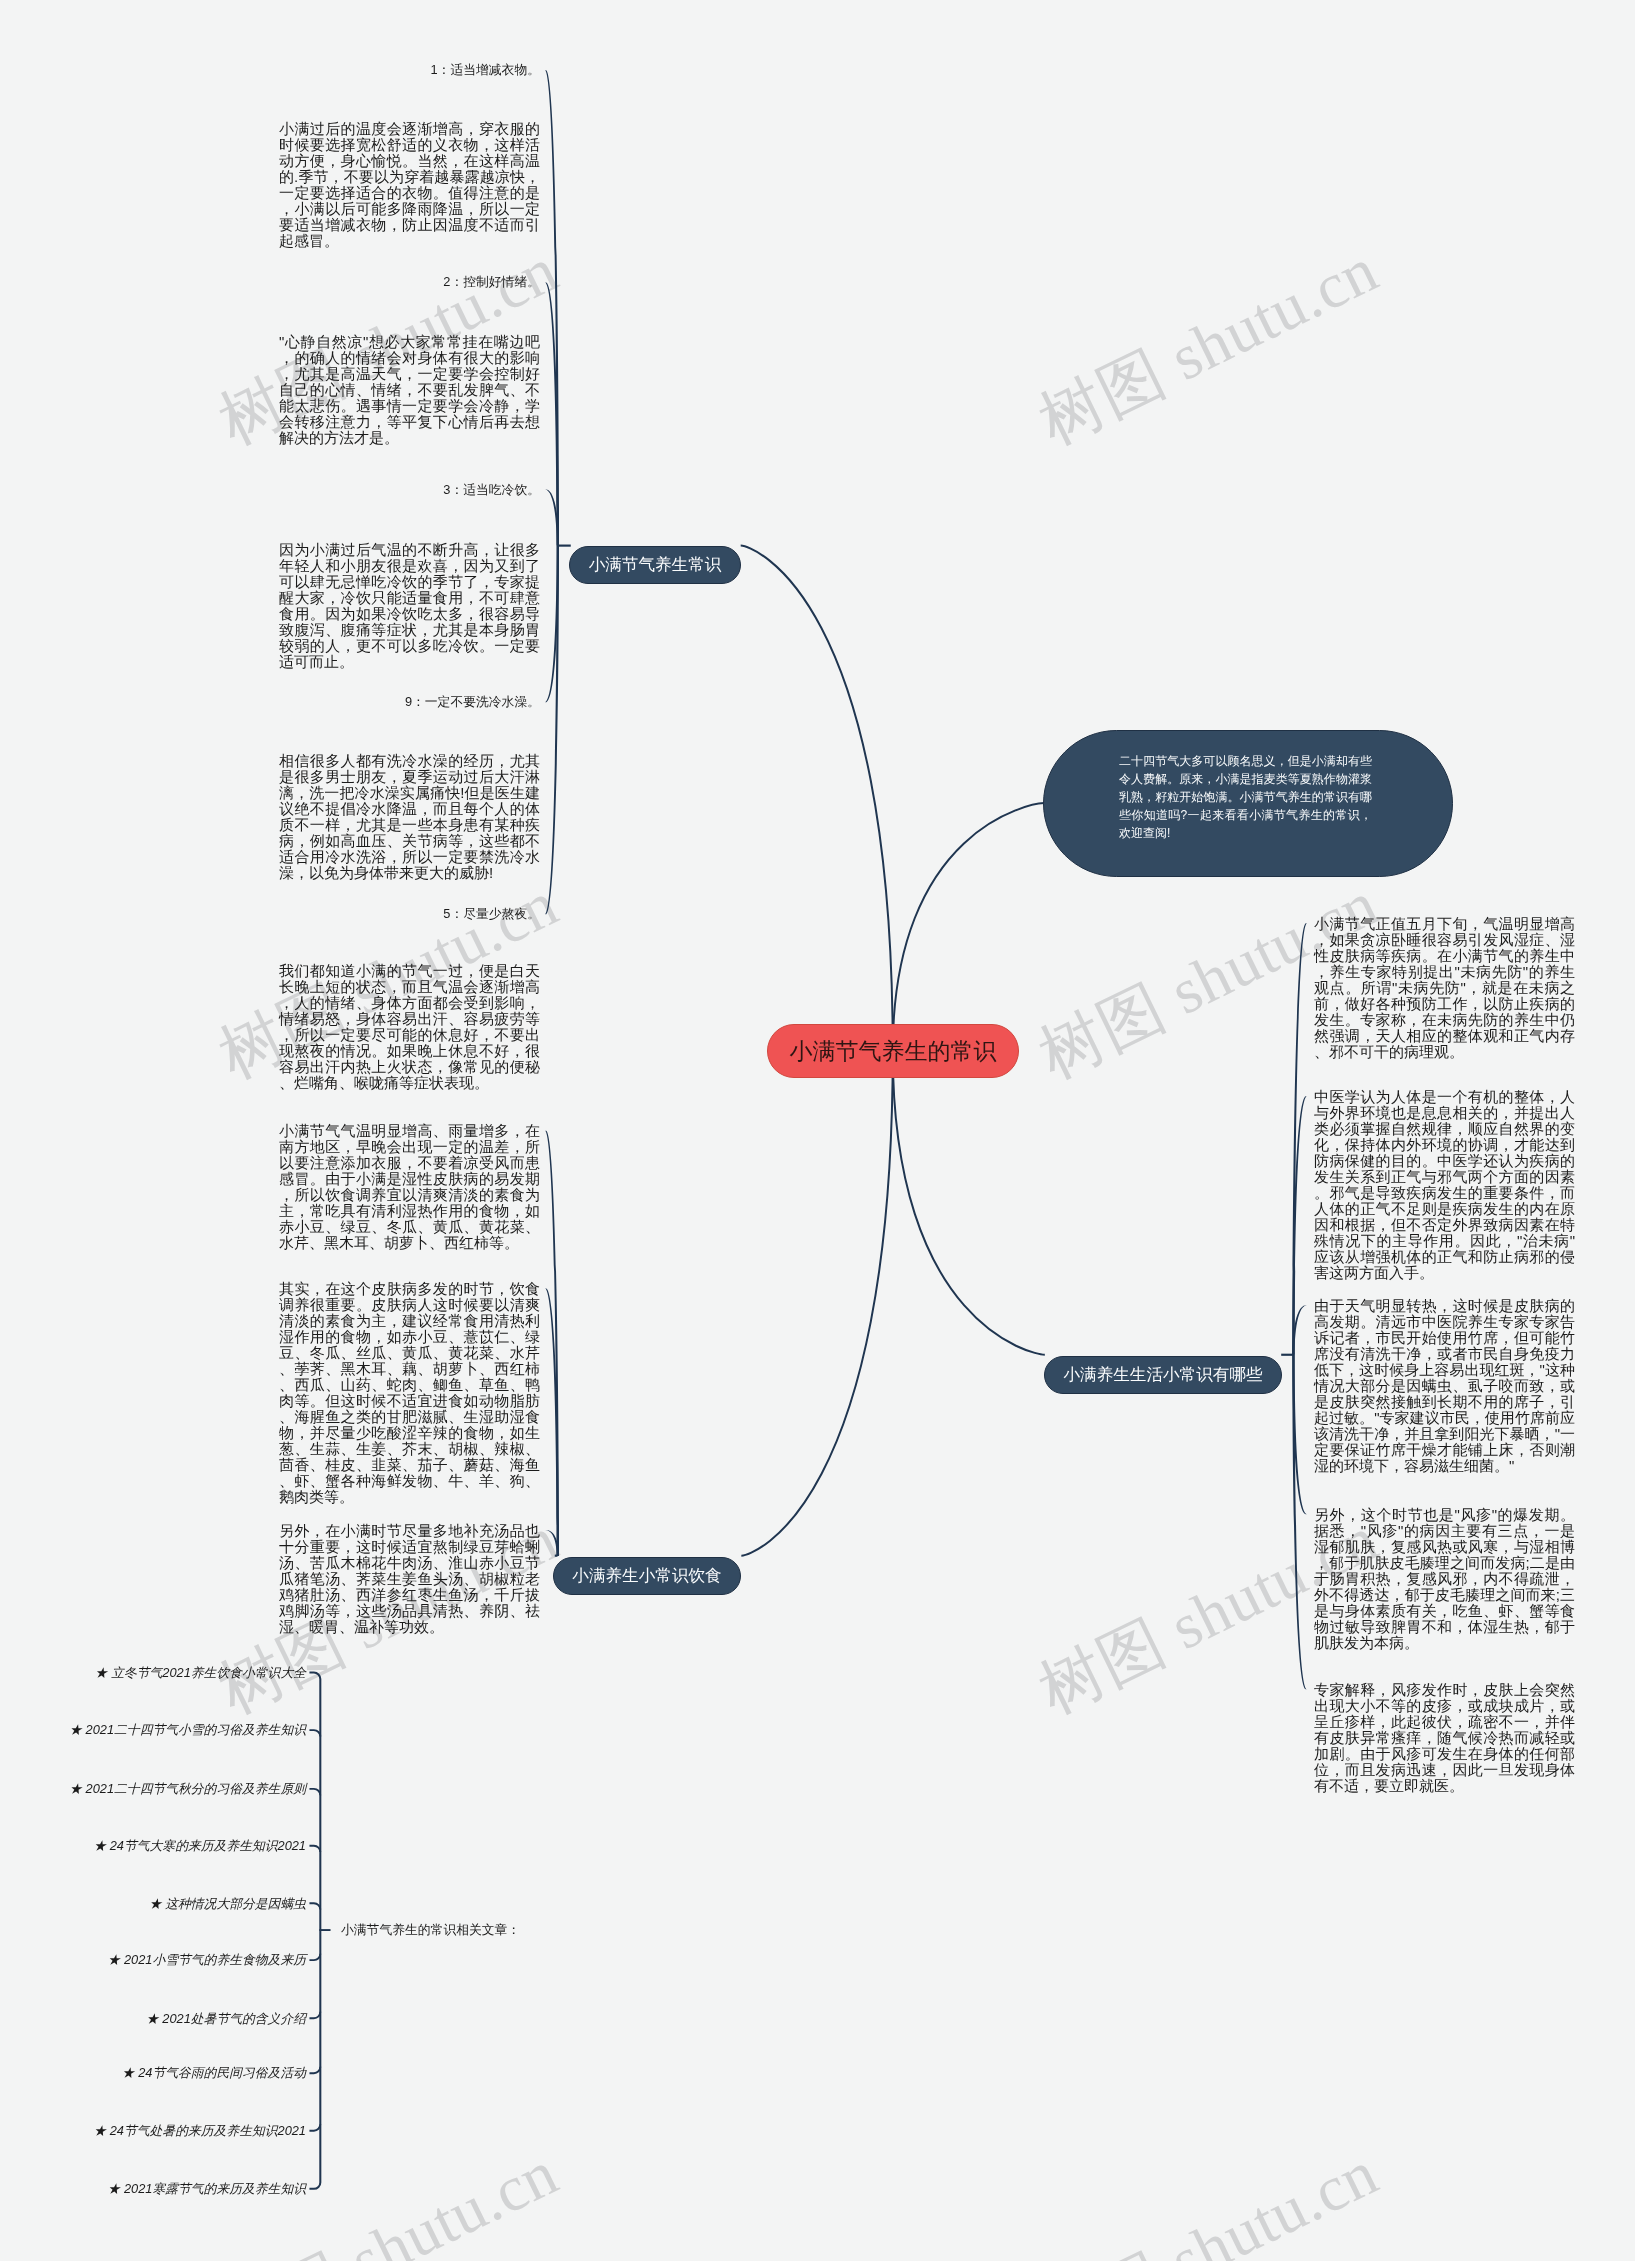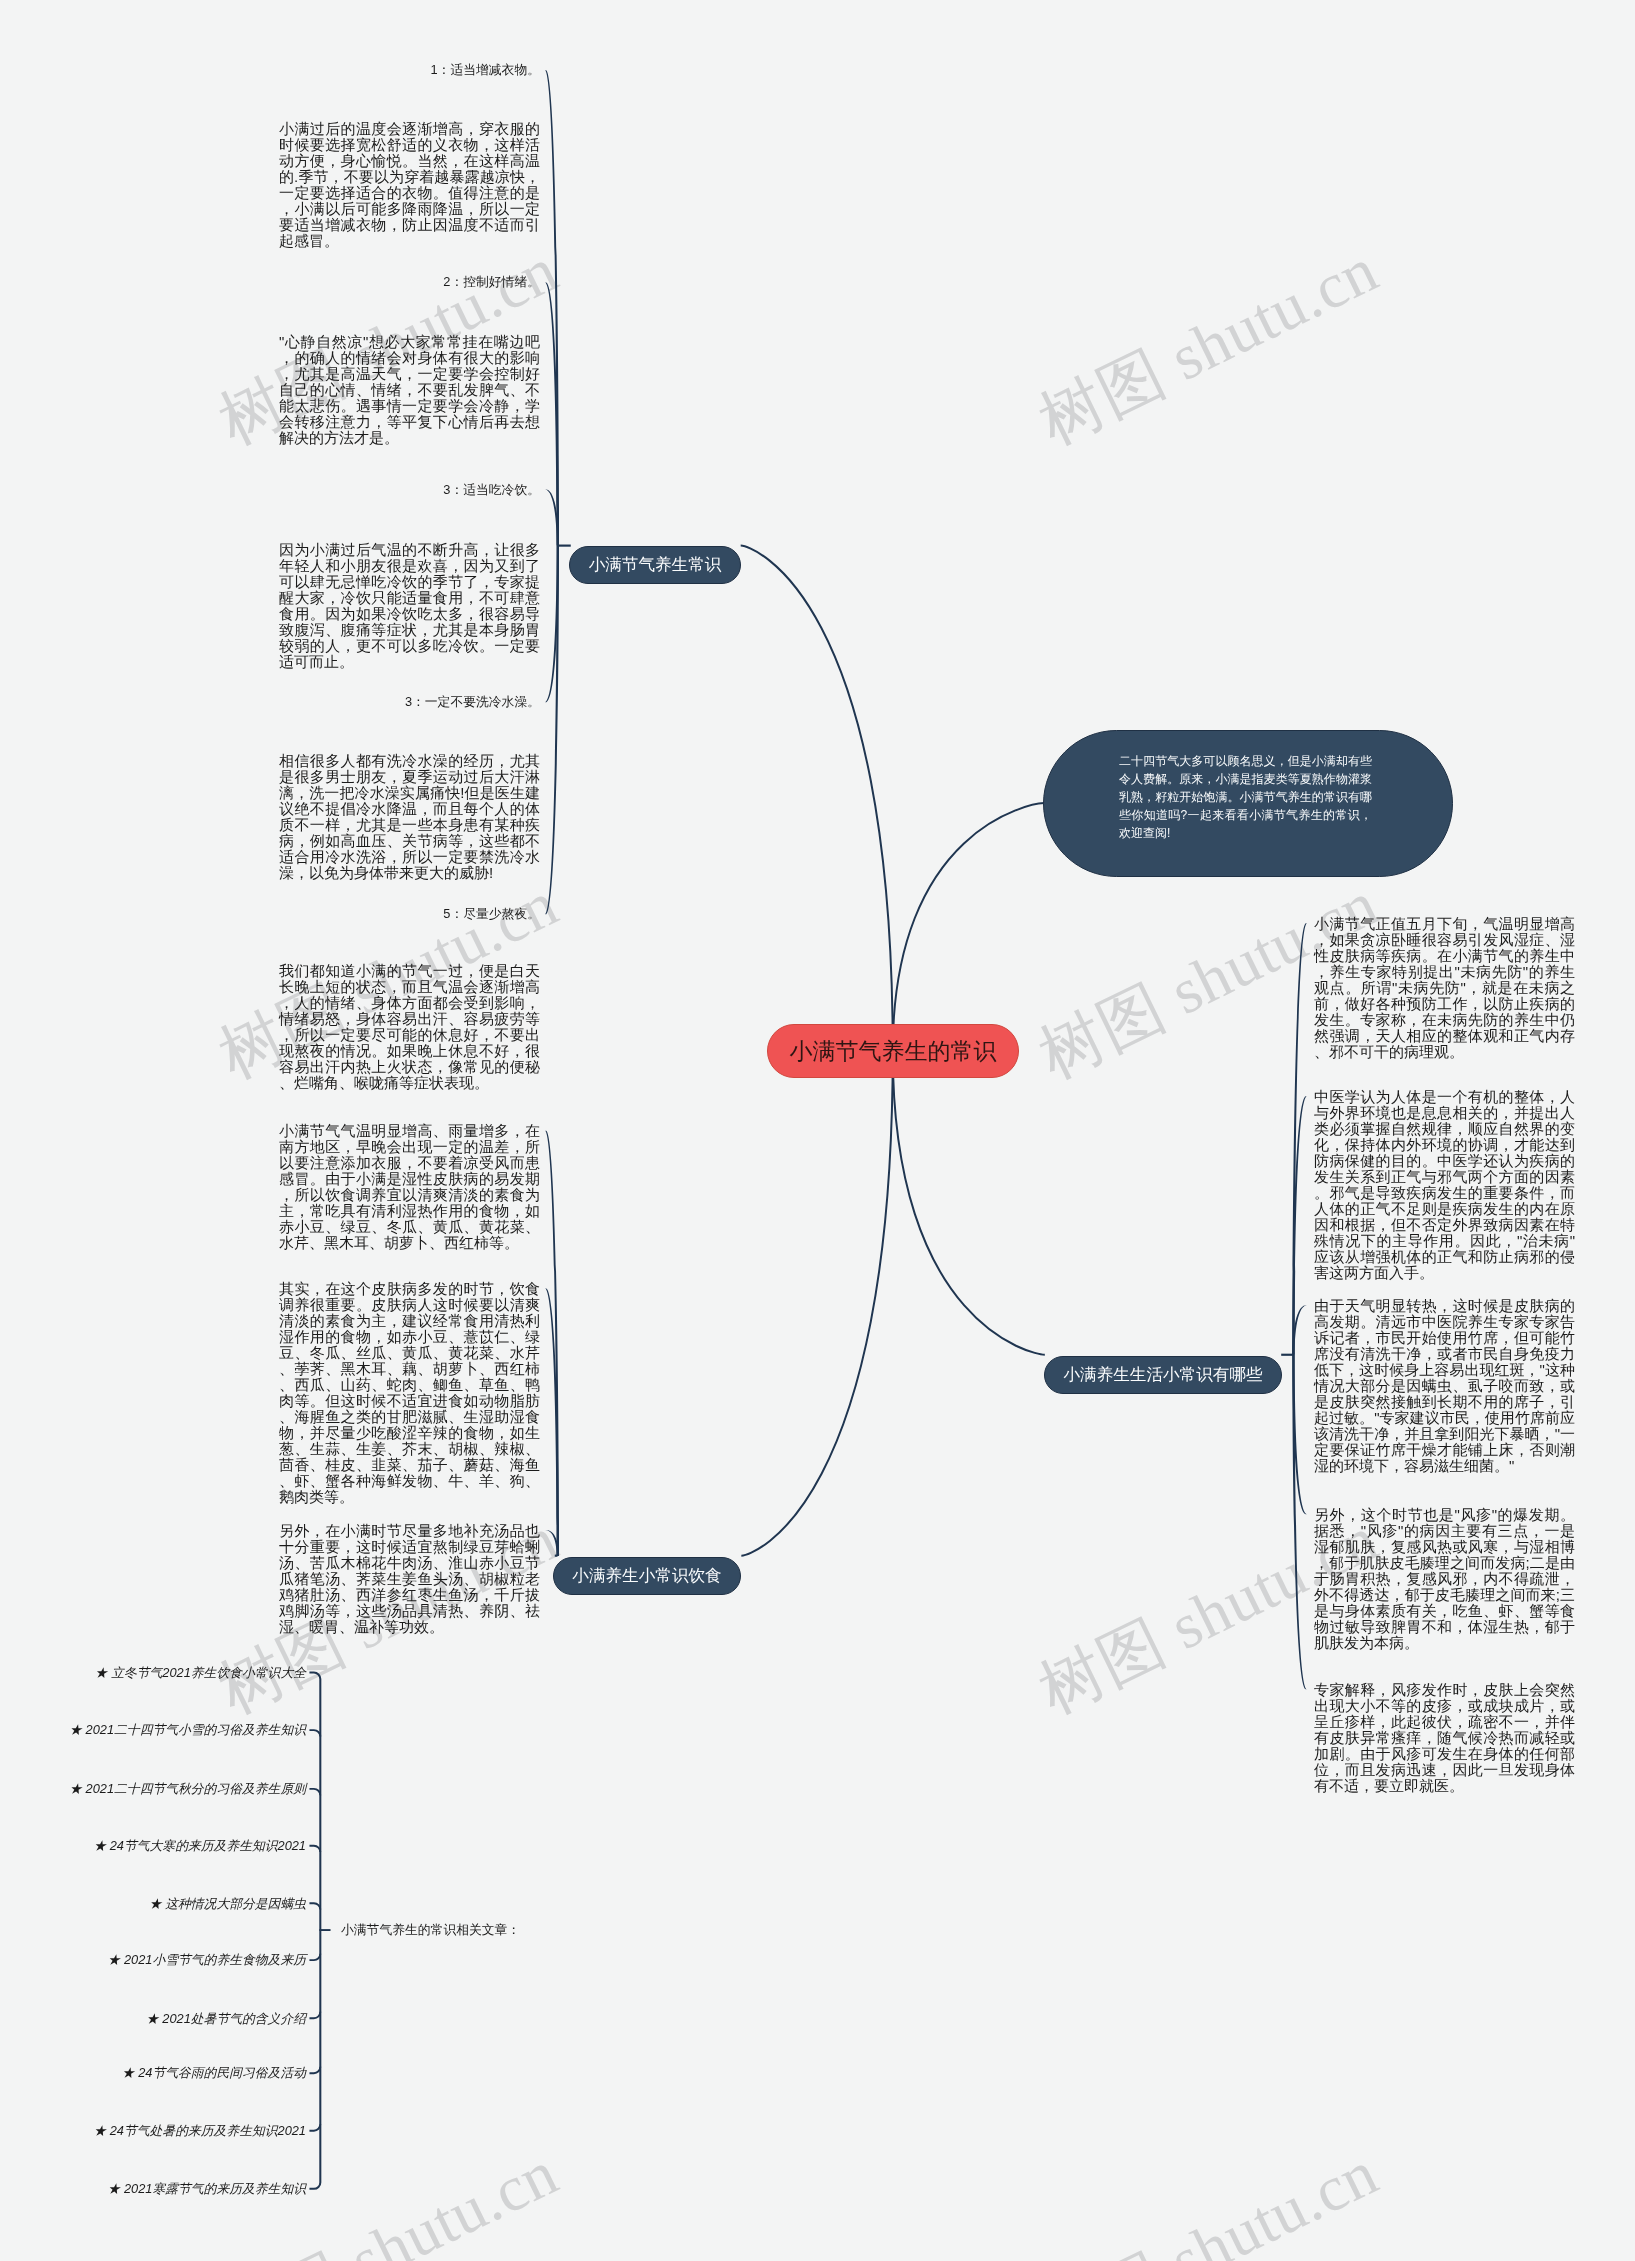--- a/index.html
+++ b/index.html
@@ -76,21 +76,21 @@
       <path d="M484,3335H491A10,10 0 0 0 501,3325V3325" stroke="#1f3550" stroke-width="3" fill="none" stroke-linecap="butt"></path>
       <path d="M499.5,3021H517" stroke="#1f3550" stroke-width="3" fill="none"></path>
     </svg>
   <div id="content">
     <div class="hd" style="left:279px;top:62px;width:261px">1：适当增减衣物。</div>
     <div class="tb" style="left:279px;top:121px;width:261px">小满过后的温度会逐渐增高，穿衣服的时候要选择宽松舒适的义衣物，这样活动方便，身心愉悦。当然，在这样高温的.季节，不要以为穿着越暴露越凉快，一定要选择适合的衣物。值得注意的是，小满以后可能多降雨降温，所以一定要适当增减衣物，防止因温度不适而引起感冒。</div>
     <div class="hd" style="left:279px;top:274px;width:261px">2：控制好情绪。</div>
     <div class="tb" style="left:279px;top:334px;width:261px">"心静自然凉"想必大家常常挂在嘴边吧，的确人的情绪会对身体有很大的影响，尤其是高温天气，一定要学会控制好自己的心情、情绪，不要乱发脾气、不能太悲伤。遇事情一定要学会冷静，学会转移注意力，等平复下心情后再去想解决的方法才是。</div>
     <div class="hd" style="left:279px;top:482px;width:261px">3：适当吃冷饮。</div>
     <div class="tb" style="left:279px;top:542px;width:261px">因为小满过后气温的不断升高，让很多年轻人和小朋友很是欢喜，因为又到了可以肆无忌惮吃冷饮的季节了，专家提醒大家，冷饮只能适量食用，不可肆意食用。因为如果冷饮吃太多，很容易导致腹泻、腹痛等症状，尤其是本身肠胃较弱的人，更不可以多吃冷饮。一定要适可而止。</div>
-    <div class="hd" style="left:279px;top:694px;width:261px">3：一定不要洗冷水澡。</div>
+    <div class="hd" style="left:279px;top:694px;width:261px">9：一定不要洗冷水澡。</div>
     <div class="tb" style="left:279px;top:753px;width:261px">相信很多人都有洗冷水澡的经历，尤其是很多男士朋友，夏季运动过后大汗淋漓，洗一把冷水澡实属痛快!但是医生建议绝不提倡冷水降温，而且每个人的体质不一样，尤其是一些本身患有某种疾病，例如高血压、关节病等，这些都不适合用冷水洗浴，所以一定要禁洗冷水澡，以免为身体带来更大的威胁!</div>
     <div class="hd" style="left:279px;top:906px;width:261px">5：尽量少熬夜。</div>
     <div class="tb" style="left:279px;top:963px;width:261px">我们都知道小满的节气一过，便是白天长晚上短的状态，而且气温会逐渐增高，人的情绪、身体方面都会受到影响，情绪易怒，身体容易出汗、容易疲劳等，所以一定要尽可能的休息好，不要出现熬夜的情况。如果晚上休息不好，很容易出汗内热上火状态，像常见的便秘、烂嘴角、喉咙痛等症状表现。</div>
     <div class="tb" style="left:279px;top:1123px;width:261px">小满节气气温明显增高、雨量增多，在南方地区，早晚会出现一定的温差，所以要注意添加衣服，不要着凉受风而患感冒。由于小满是湿性皮肤病的易发期，所以饮食调养宜以清爽清淡的素食为主，常吃具有清利湿热作用的食物，如赤小豆、绿豆、冬瓜、黄瓜、黄花菜、水芹、黑木耳、胡萝卜、西红柿等。</div>
     <div class="tb" style="left:279px;top:1281px;width:261px">其实，在这个皮肤病多发的时节，饮食调养很重要。皮肤病人这时候要以清爽清淡的素食为主，建议经常食用清热利湿作用的食物，如赤小豆、薏苡仁、绿豆、冬瓜、丝瓜、黄瓜、黄花菜、水芹、荸荠、黑木耳、藕、胡萝卜、西红柿、西瓜、山药、蛇肉、鲫鱼、草鱼、鸭肉等。但这时候不适宜进食如动物脂肪、海腥鱼之类的甘肥滋腻、生湿助湿食物，并尽量少吃酸涩辛辣的食物，如生葱、生蒜、生姜、芥末、胡椒、辣椒、茴香、桂皮、韭菜、茄子、蘑菇、海鱼、虾、蟹各种海鲜发物、牛、羊、狗、鹅肉类等。</div>
     <div class="tb" style="left:279px;top:1523px;width:261px">另外，在小满时节尽量多地补充汤品也十分重要，这时候适宜熬制绿豆芽蛤蜊汤、苦瓜木棉花牛肉汤、淮山赤小豆节瓜猪笔汤、荠菜生姜鱼头汤、胡椒粒老鸡猪肚汤、西洋参红枣生鱼汤，千斤拔鸡脚汤等，这些汤品具清热、养阴、祛湿、暖胃、温补等功效。</div>
     <div class="tb" style="left:1314px;top:916px;width:261px">小满节气正值五月下旬，气温明显增高，如果贪凉卧睡很容易引发风湿症、湿性皮肤病等疾病。在小满节气的养生中，养生专家特别提出"未病先防"的养生观点。所谓"未病先防"，就是在未病之前，做好各种预防工作，以防止疾病的发生。专家称，在未病先防的养生中仍然强调，天人相应的整体观和正气内存、邪不可干的病理观。</div>
     <div class="tb" style="left:1314px;top:1089px;width:261px">中医学认为人体是一个有机的整体，人与外界环境也是息息相关的，并提出人类必须掌握自然规律，顺应自然界的变化，保持体内外环境的协调，才能达到防病保健的目的。中医学还认为疾病的发生关系到正气与邪气两个方面的因素。邪气是导致疾病发生的重要条件，而人体的正气不足则是疾病发生的内在原因和根据，但不否定外界致病因素在特殊情况下的主导作用。因此，"治未病"应该从增强机体的正气和防止病邪的侵害这两方面入手。</div>
     <div class="tb" style="left:1314px;top:1298px;width:261px">由于天气明显转热，这时候是皮肤病的高发期。清远市中医院养生专家专家告诉记者，市民开始使用竹席，但可能竹席没有清洗干净，或者市民自身免疫力低下，这时候身上容易出现红斑，"这种情况大部分是因螨虫、虱子咬而致，或是皮肤突然接触到长期不用的席子，引起过敏。"专家建议市民，使用竹席前应该清洗干净，并且拿到阳光下暴晒，"一定要保证竹席干燥才能铺上床，否则潮湿的环境下，容易滋生细菌。"</div>
     <div class="tb" style="left:1314px;top:1507px;width:261px">另外，这个时节也是"风疹"的爆发期。据悉，"风疹"的病因主要有三点，一是湿郁肌肤，复感风热或风寒，与湿相博，郁于肌肤皮毛腠理之间而发病;二是由于肠胃积热，复感风邪，内不得疏泄，外不得透达，郁于皮毛腠理之间而来;三是与身体素质有关，吃鱼、虾、蟹等食物过敏导致脾胃不和，体湿生热，郁于肌肤发为本病。</div>

